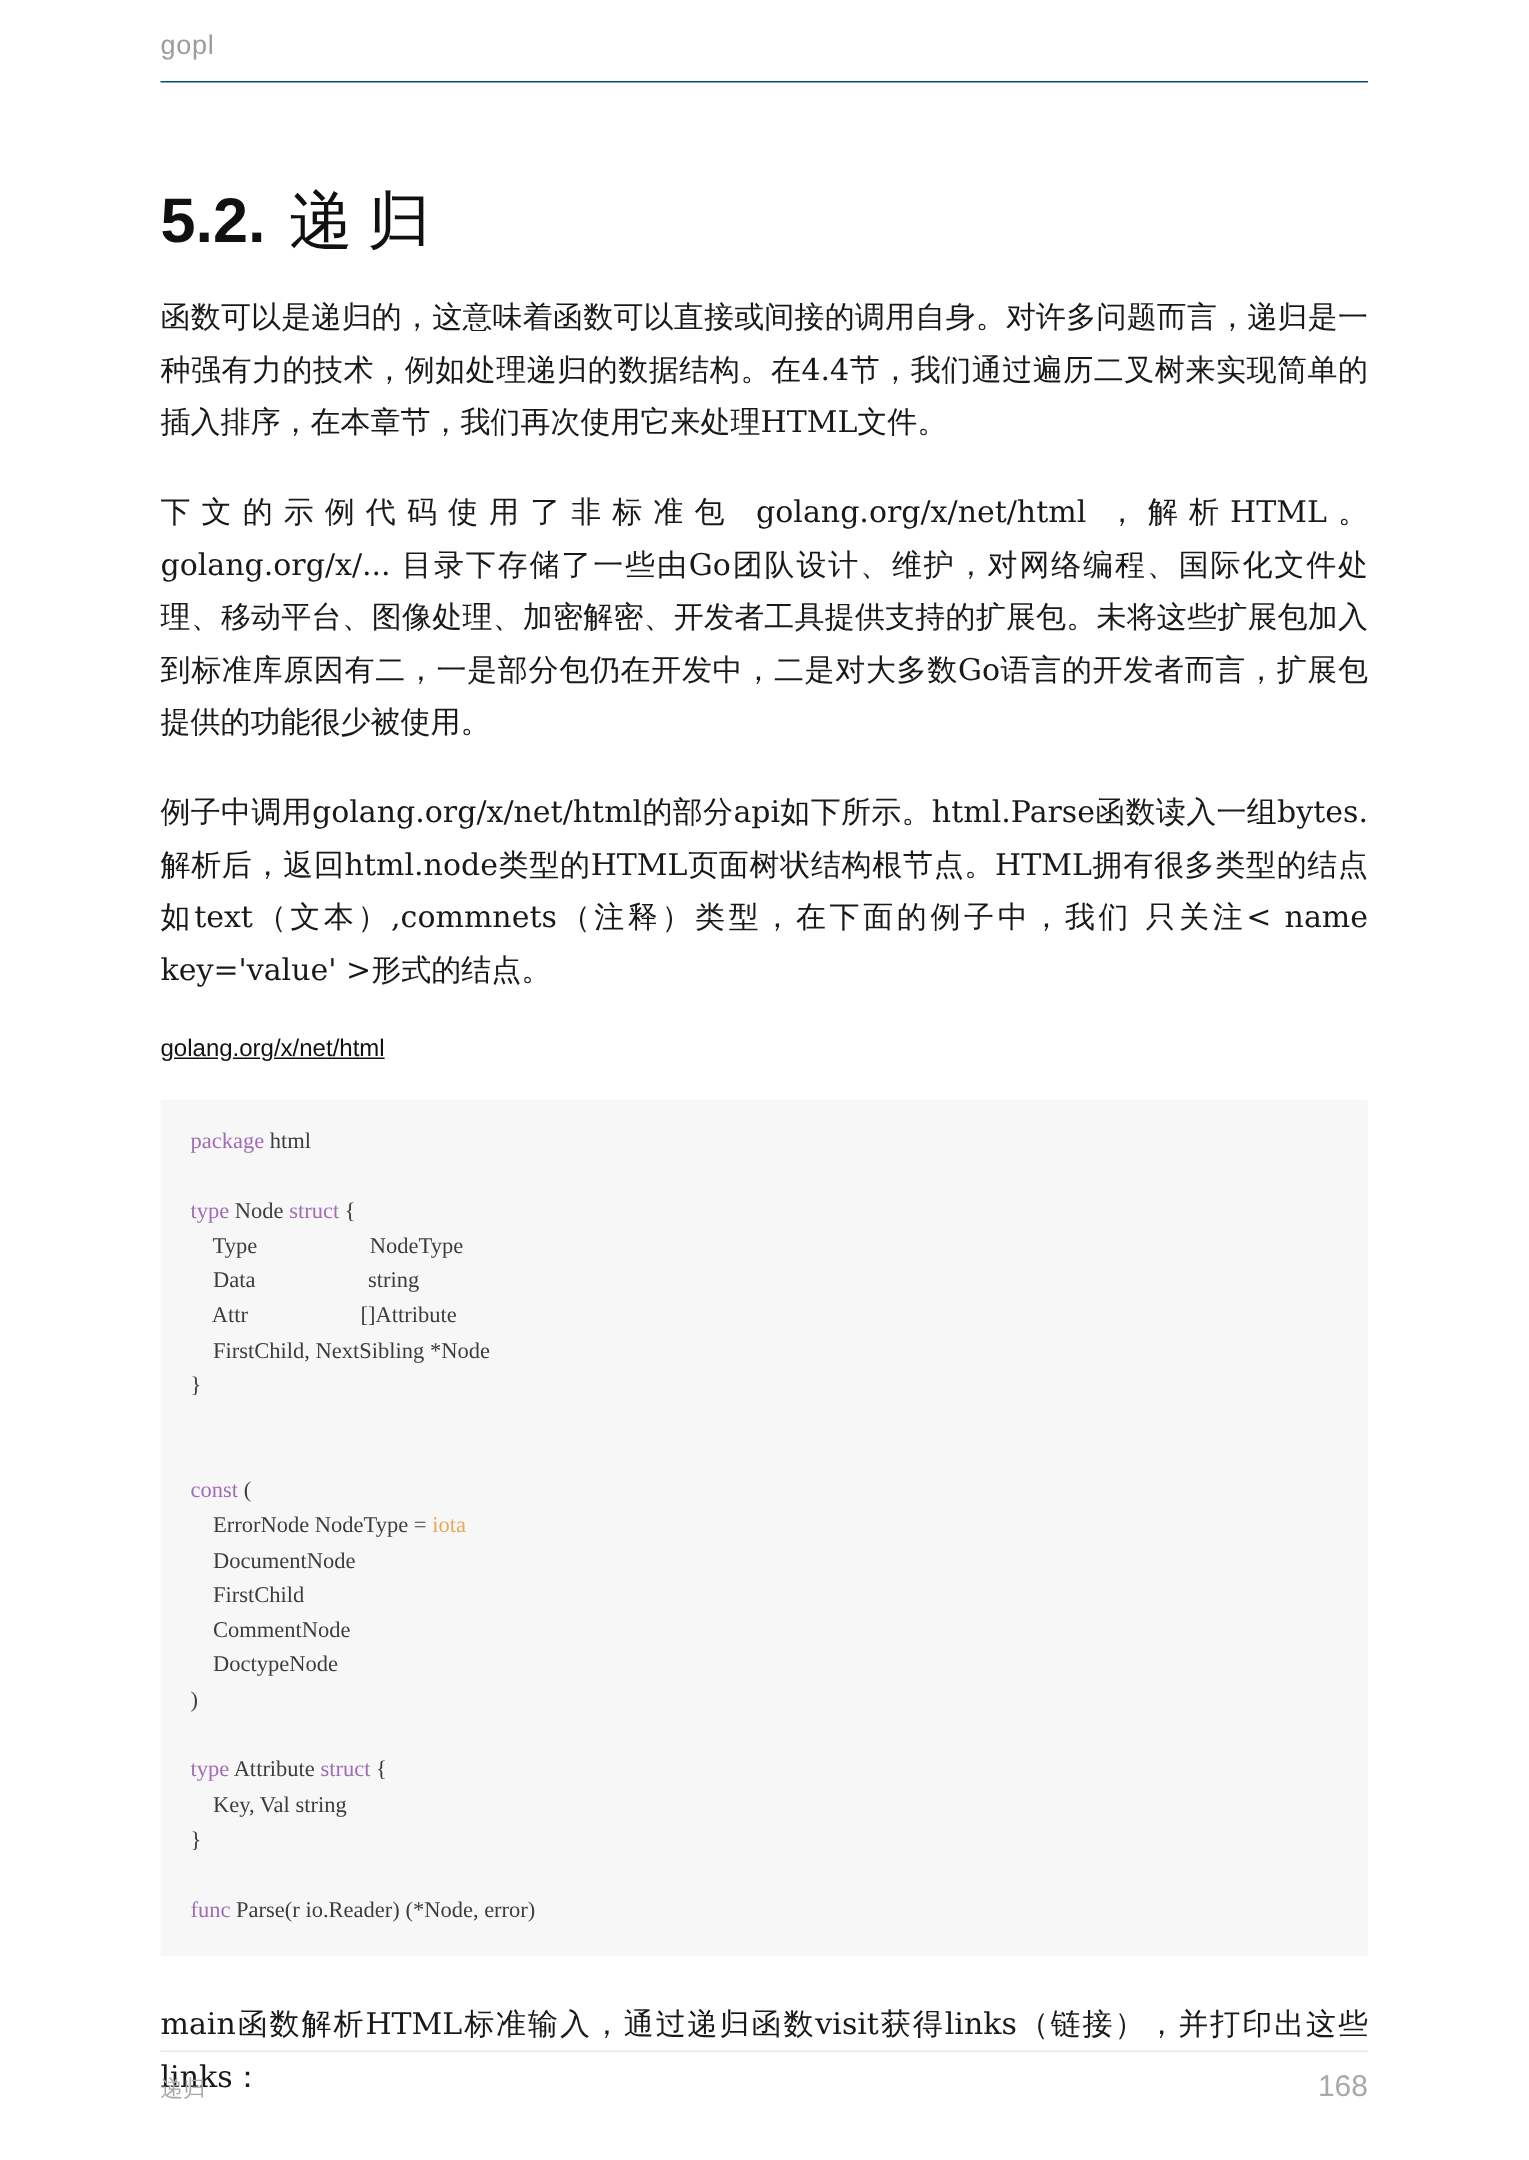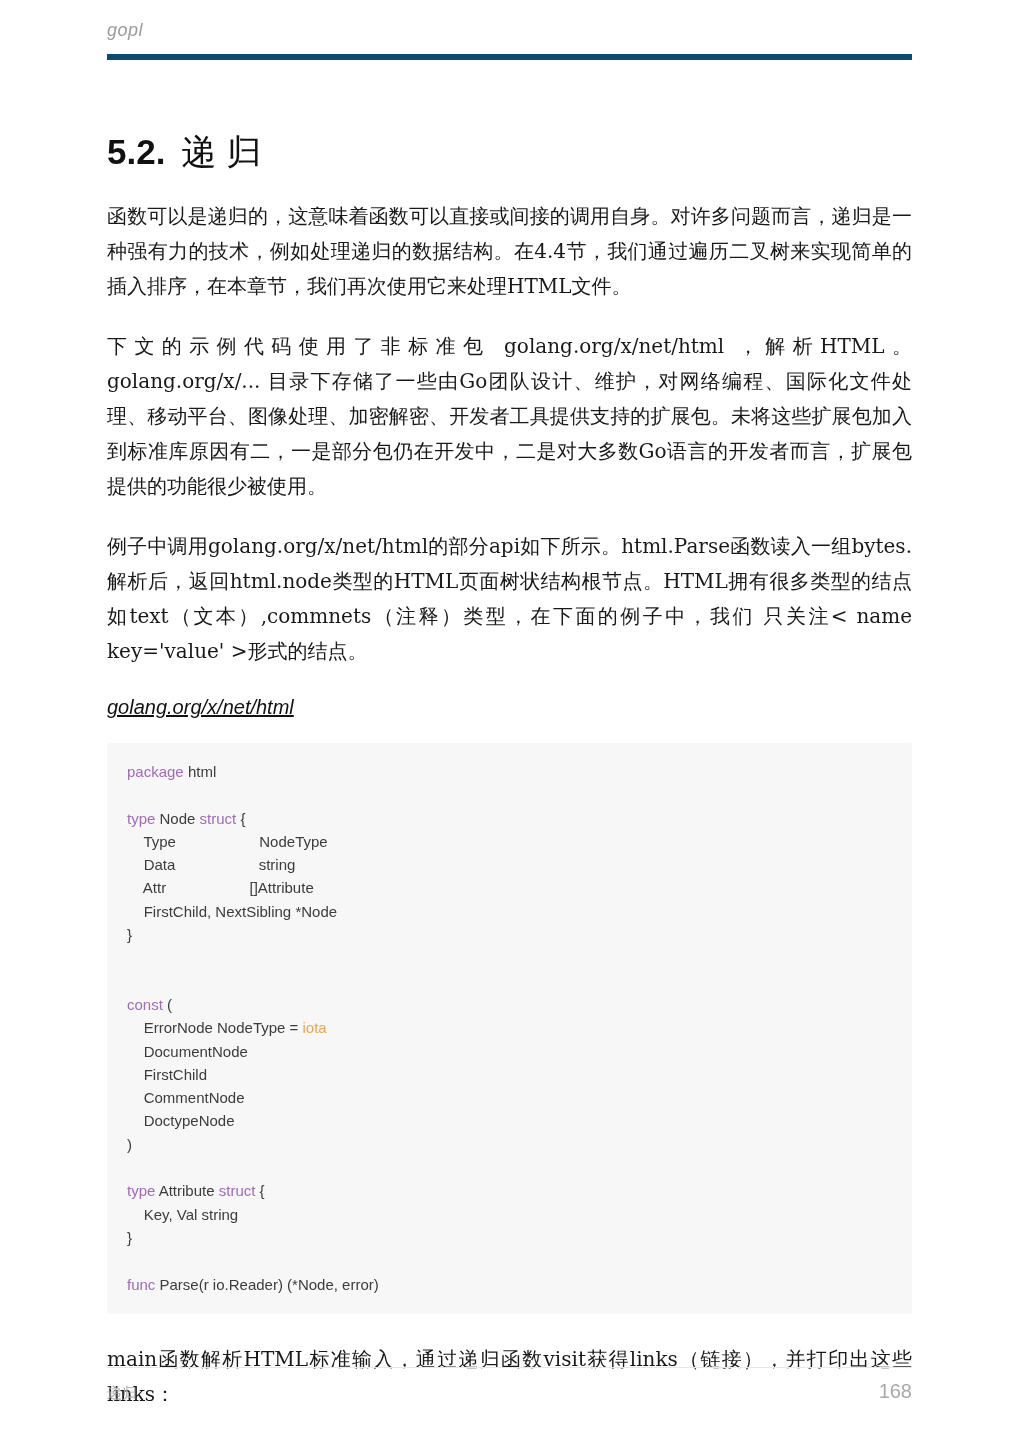--- a/index.html
+++ b/index.html
@@ -11,31 +11,30 @@
     overflow: hidden;
     font-family: "Liberation Sans", sans-serif;
     color: #1a1a1a;
   }
   .content {
     padding: 0 107px;
   }
   .doc-header {
     padding-top: 20px;
     padding-bottom: 13px;
-    border-bottom: 6px solid #0c4a6e;
-    font-style: italic;
+    border-bottom: 1px solid #0c4a6e;
   }
   .doc-header .site-title {
     font-size: 18px;
     color: #9b9b9b;
     letter-spacing: 0.5px;
   }
   h1.section-heading {
     margin-top: 70px;
-    font-size: 35px;
+    font-size: 42px;
     line-height: 44px;
     color: #111111;
     font-weight: 400;
   }
   h1 .heading-number {
     font-weight: 700;
     font-family: "Liberation Sans", sans-serif;
   }
   h1 .heading-text {
     margin-left: 16px;
@@ -48,32 +47,31 @@
     font-size: 20px;
     line-height: 35px;
     text-align: justify;
     color: #191919;
     font-family: "DejaVu Serif", "Liberation Sans", serif;
   }
   .pkg-link-wrap {
     margin-top: 27px;
   }
   a.pkg-link {
-    font-size: 20px;
-    font-style: italic;
+    font-size: 16px;
     color: #111111;
     text-decoration: underline;
     font-family: "Liberation Sans", sans-serif;
   }
   .code-block {
     margin-top: 24px;
     background: var(--code-bg, #f7f7f8);
     border-radius: 2px;
     padding: 17px 24px 18px 20px;
-    font-family: Liberation Sans, sans-serif;
+    font-family: Liberation Serif, serif;
     font-size: 15px;
     line-height: 23.3px;
     color: var(--code-fg, #3c3c3c);
   }
   .code-line { white-space: pre; min-height: 23.3px; }
   .code-line .k { color: var(--code-kw, #a06cb5); }
   .code-line .b { color: var(--code-bi, #e9a654); }
   .code-line .p { color: var(--code-fg, #3c3c3c); }
   p.main-para {
     margin-top: 28px;

